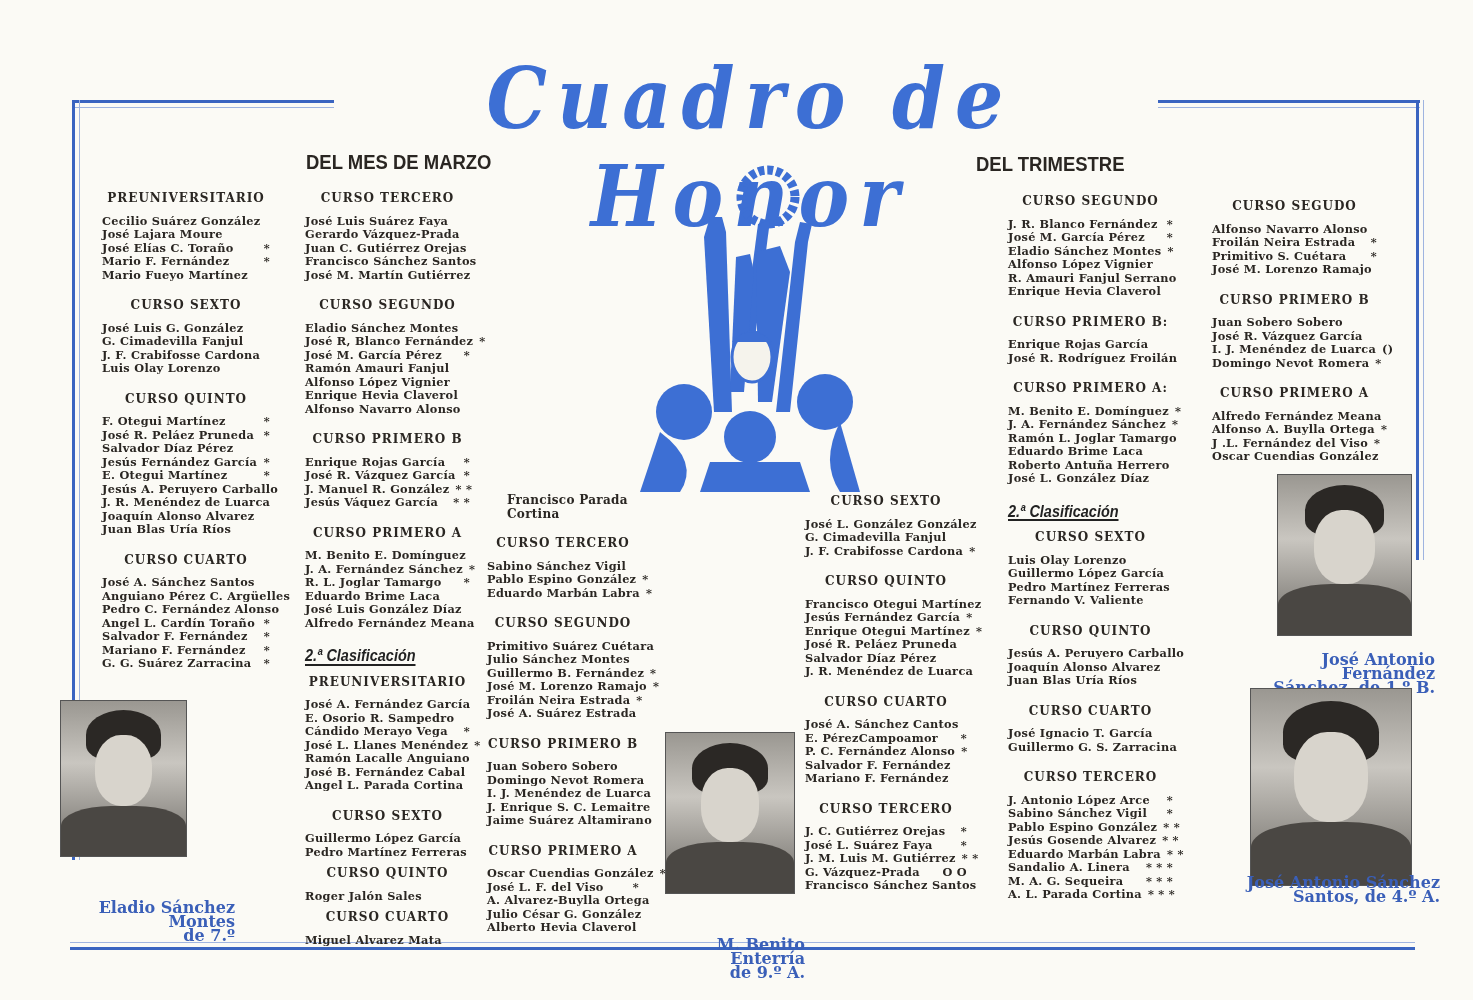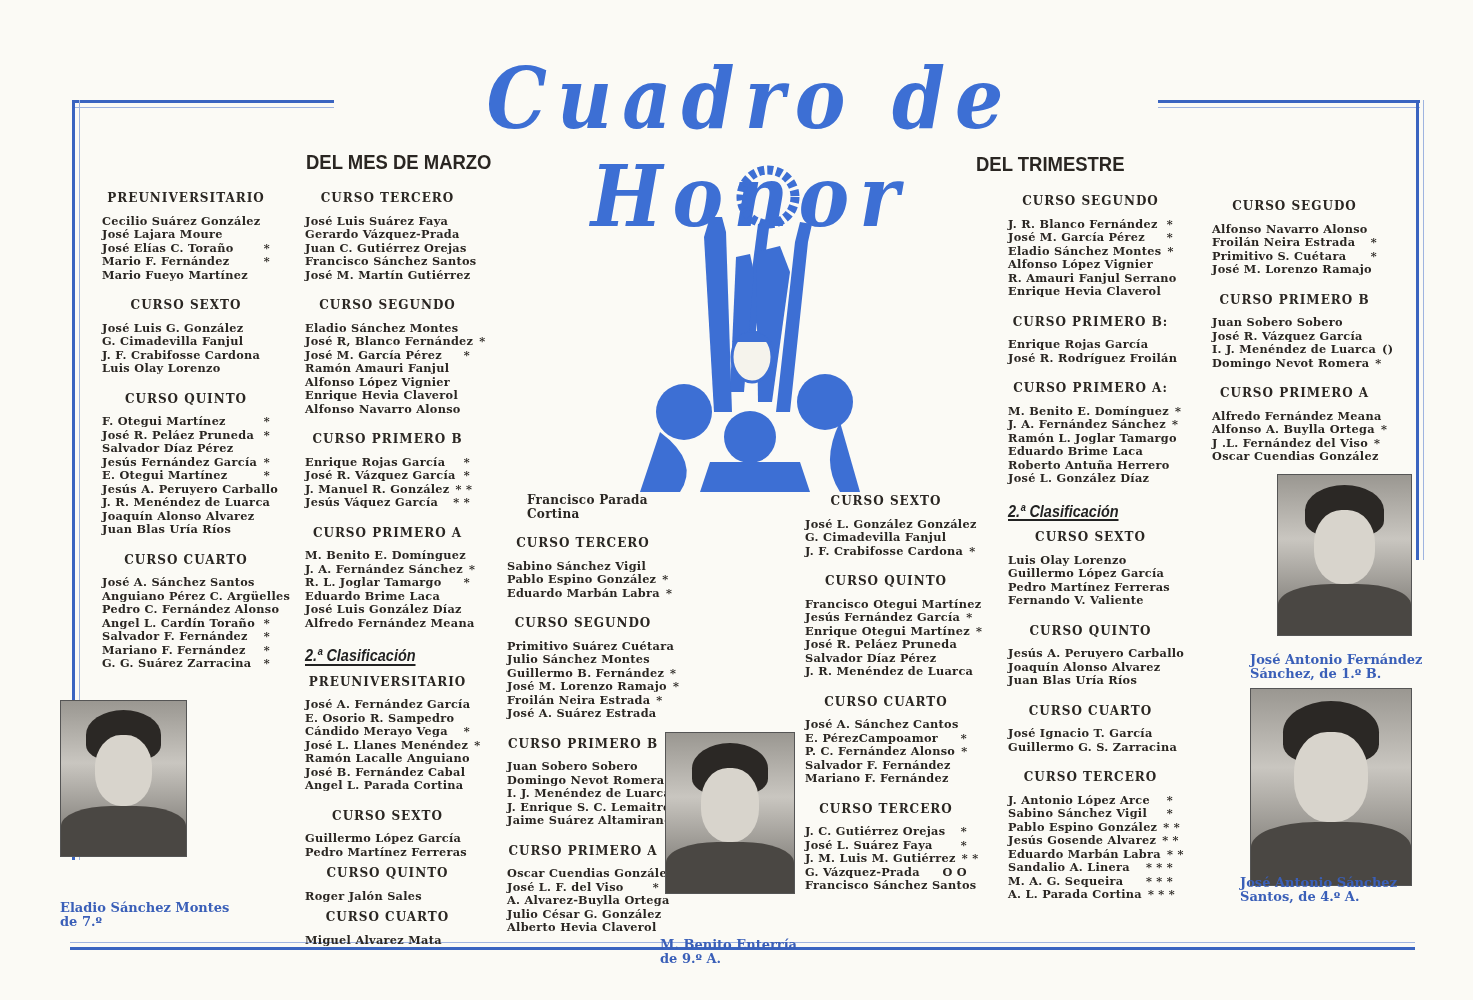--- a/index.html
+++ b/index.html
@@ -34,21 +34,21 @@
     font-family:"Liberation Sans", sans-serif; font-style:italic; font-weight:bold;
     font-size:17px; color:#222; display:inline-block;
     border-bottom:2px solid #222; padding-bottom:1px; margin:2px 0 10px 0;
     transform:scaleX(0.85); transform-origin:left;
   }
 
   .photo { position:absolute; background:linear-gradient(180deg,#9a9791,#c9c6c0 40%,#6d6a65 100%); border:1px solid #555; overflow:hidden; }
   .photo .hair { position:absolute; left:20%; top:6%; width:60%; height:32%; background:#2b2825; border-radius:50% 50% 30% 30%; }
   .photo .face { position:absolute; left:27%; top:22%; width:46%; height:46%; background:#d8d4cc; border-radius:45%; }
   .photo .shirt { position:absolute; left:0; bottom:0; width:100%; height:32%; background:#4a4743; border-radius:40% 40% 0 0; }
-  .caption { position:absolute; text-align:left; font-size:13px; line-height:14px; font-weight:bold; color:#3a5fb8; }
+  .caption { position:absolute; text-align:right; font-size:16px; line-height:14px; font-weight:bold; color:#3a5fb8; }
 
   .emblem { left:640px; top:162px; width:220px; height:330px; }
 </style>
 </head>
 <body>
 
 <div class="abs frame-top-left"></div>
 <div class="abs frame-top-right"></div>
 <div class="abs frame-left"></div>
 <div class="abs frame-right"></div>
@@ -341,21 +341,21 @@
         <span class="mk"></span>
       </div>
     </div><div class="sec" style="margin-bottom: 8px;">
       <div class="head">CURSO CUARTO</div>
       <div class="row">
         <span>Miguel Alvarez Mata</span>
         <span class="mk"></span>
       </div>
     </div></div>
 
-<div class="col" style="left:507px; top:494px; width:152px;">
+<div class="col" style="left:487px; top:494px; width:152px;">
   <div class="head" style="letter-spacing:0.3px; text-align:left; margin-left:20px; margin-bottom:16px;">Francisco Parada Cortina</div>
   <div id="c3">
       <div class="sec">
         <div class="head">CURSO TERCERO</div>
         <div class="row">
           <span>Sabino Sánchez Vigil</span>
           <span class="mk"></span>
         </div>
         <div class="row">
           <span>Pablo Espino González</span>

